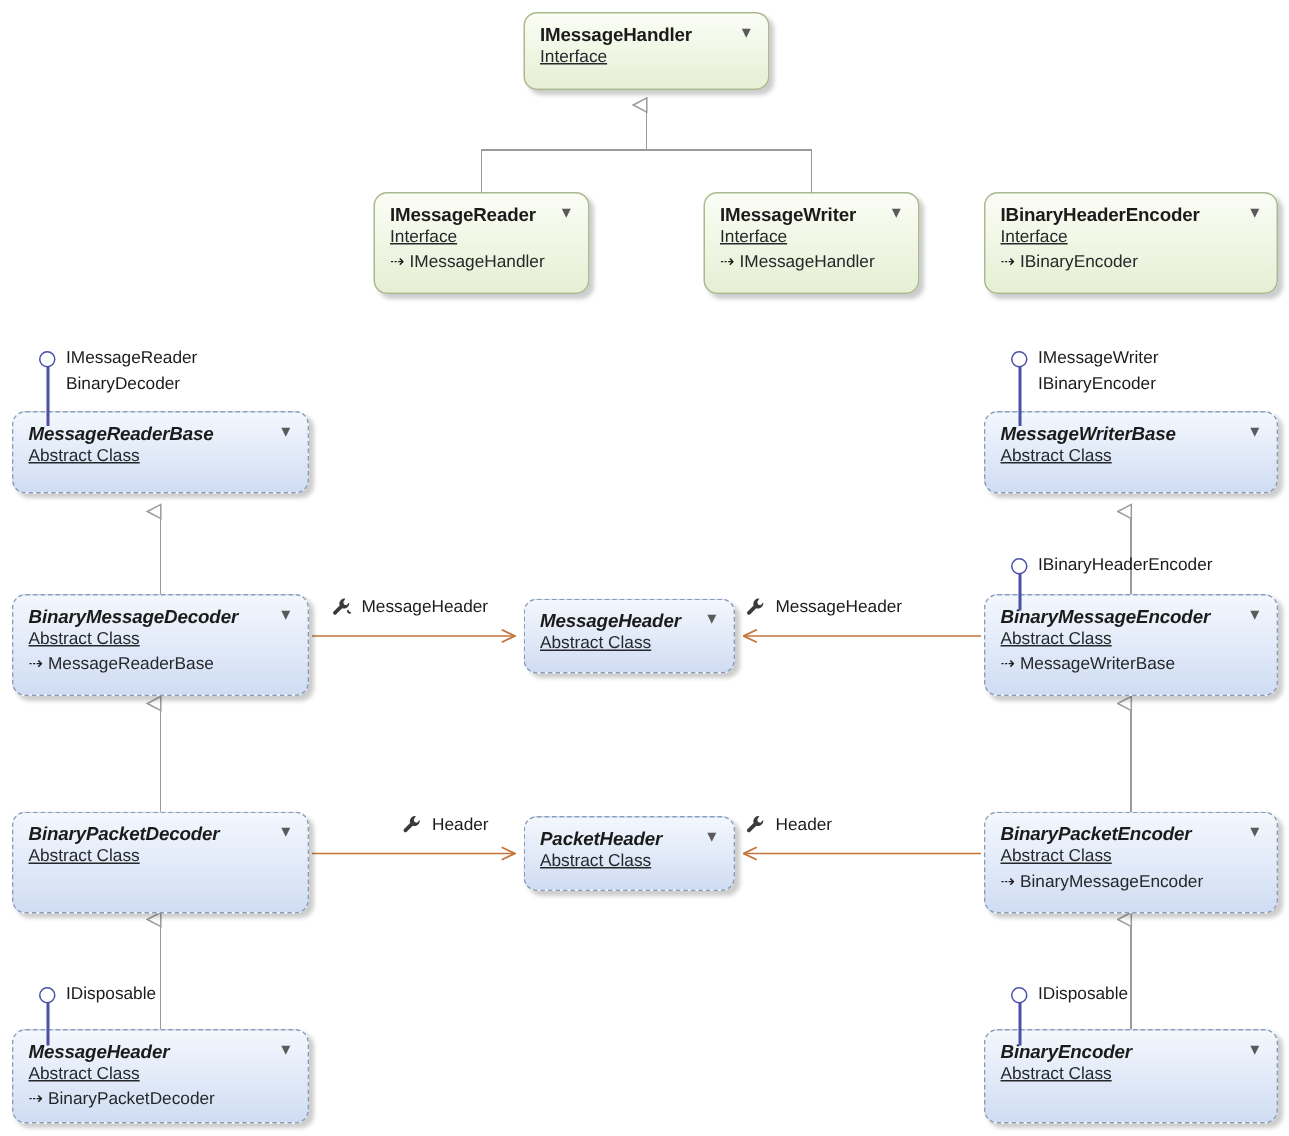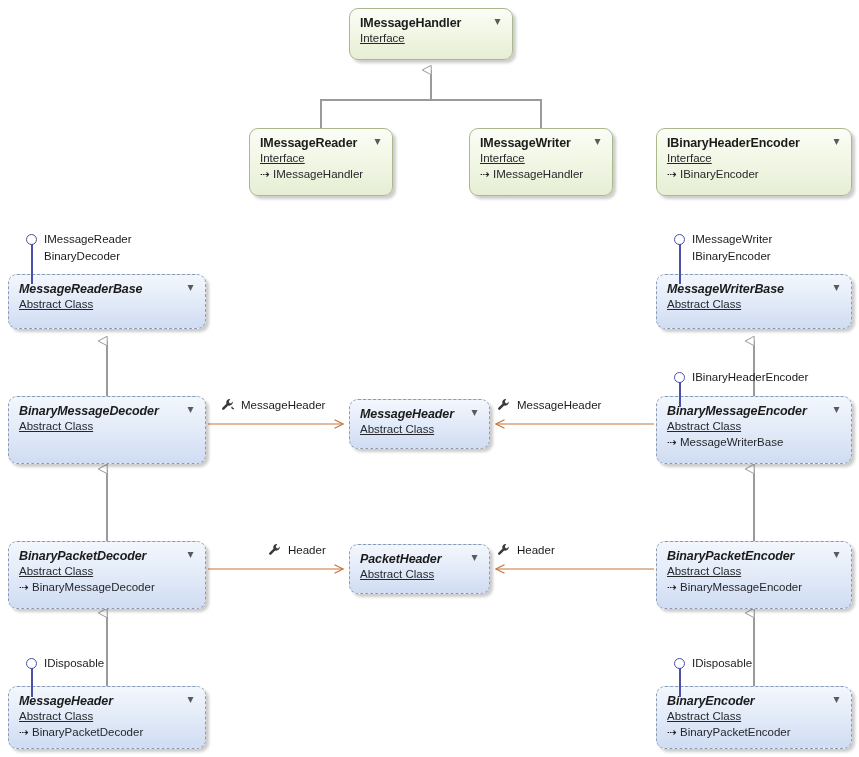--- a/index.html
+++ b/index.html
@@ -223,40 +223,40 @@
   <div class="node aclass" style="left:656px; top:274px; width:196px; height:55px;">
     <span class="chev">▾﻿</span>
     <div class="nm">MessageWriterBase</div>
     <div class="sub">Abstract Class</div>
   </div>
 
   <div class="node aclass" style="left:8px; top:396px; width:198px; height:68px;">
     <span class="chev">▾﻿</span>
     <div class="nm">BinaryMessageDecoder</div>
     <div class="sub">Abstract Class</div>
+    <div class="base"><span class="ar">⇢</span><span>MessageReaderBase</span></div>
   </div>
 
   <div class="node aclass" style="left:349px; top:399px; width:141px; height:50px;">
     <span class="chev">▾﻿</span>
     <div class="nm">MessageHeader</div>
     <div class="sub">Abstract Class</div>
   </div>
 
   <div class="node aclass" style="left:656px; top:396px; width:196px; height:68px;">
     <span class="chev">▾﻿</span>
     <div class="nm">BinaryMessageEncoder</div>
     <div class="sub">Abstract Class</div>
     <div class="base"><span class="ar">⇢</span><span>MessageWriterBase</span></div>
   </div>
 
   <div class="node aclass" style="left:8px; top:541px; width:198px; height:68px;">
     <span class="chev">▾﻿</span>
     <div class="nm">BinaryPacketDecoder</div>
     <div class="sub">Abstract Class</div>
-    <div class="base"><span class="ar">⇢</span><span>BinaryMessageDecoder</span></div>
   </div>
 
   <div class="node aclass" style="left:349px; top:544px; width:141px; height:50px;">
     <span class="chev">▾﻿</span>
     <div class="nm">PacketHeader</div>
     <div class="sub">Abstract Class</div>
   </div>
 
   <div class="node aclass" style="left:656px; top:541px; width:196px; height:68px;">
     <span class="chev">▾﻿</span>
@@ -269,21 +269,20 @@
     <span class="chev">▾﻿</span>
     <div class="nm">MessageHeader</div>
     <div class="sub">Abstract Class</div>
     <div class="base"><span class="ar">⇢</span><span>BinaryPacketDecoder</span></div>
   </div>
 
   <div class="node aclass" style="left:656px; top:686px; width:196px; height:63px;">
     <span class="chev">▾﻿</span>
     <div class="nm">BinaryEncoder</div>
     <div class="sub">Abstract Class</div>
-    <div class="base"><span class="ar">⇢</span><span>BinaryPacketEncoder</span></div>
   </div>
 
   <div class="lolli" style="left:26px; top:234px;">
     <span class="ball"></span>
     <span class="stem" style="height:40px;"></span>
     <span class="labels">
       <div>IMessageReader</div>
       <div>BinaryDecoder</div>
     </span>
   </div>

